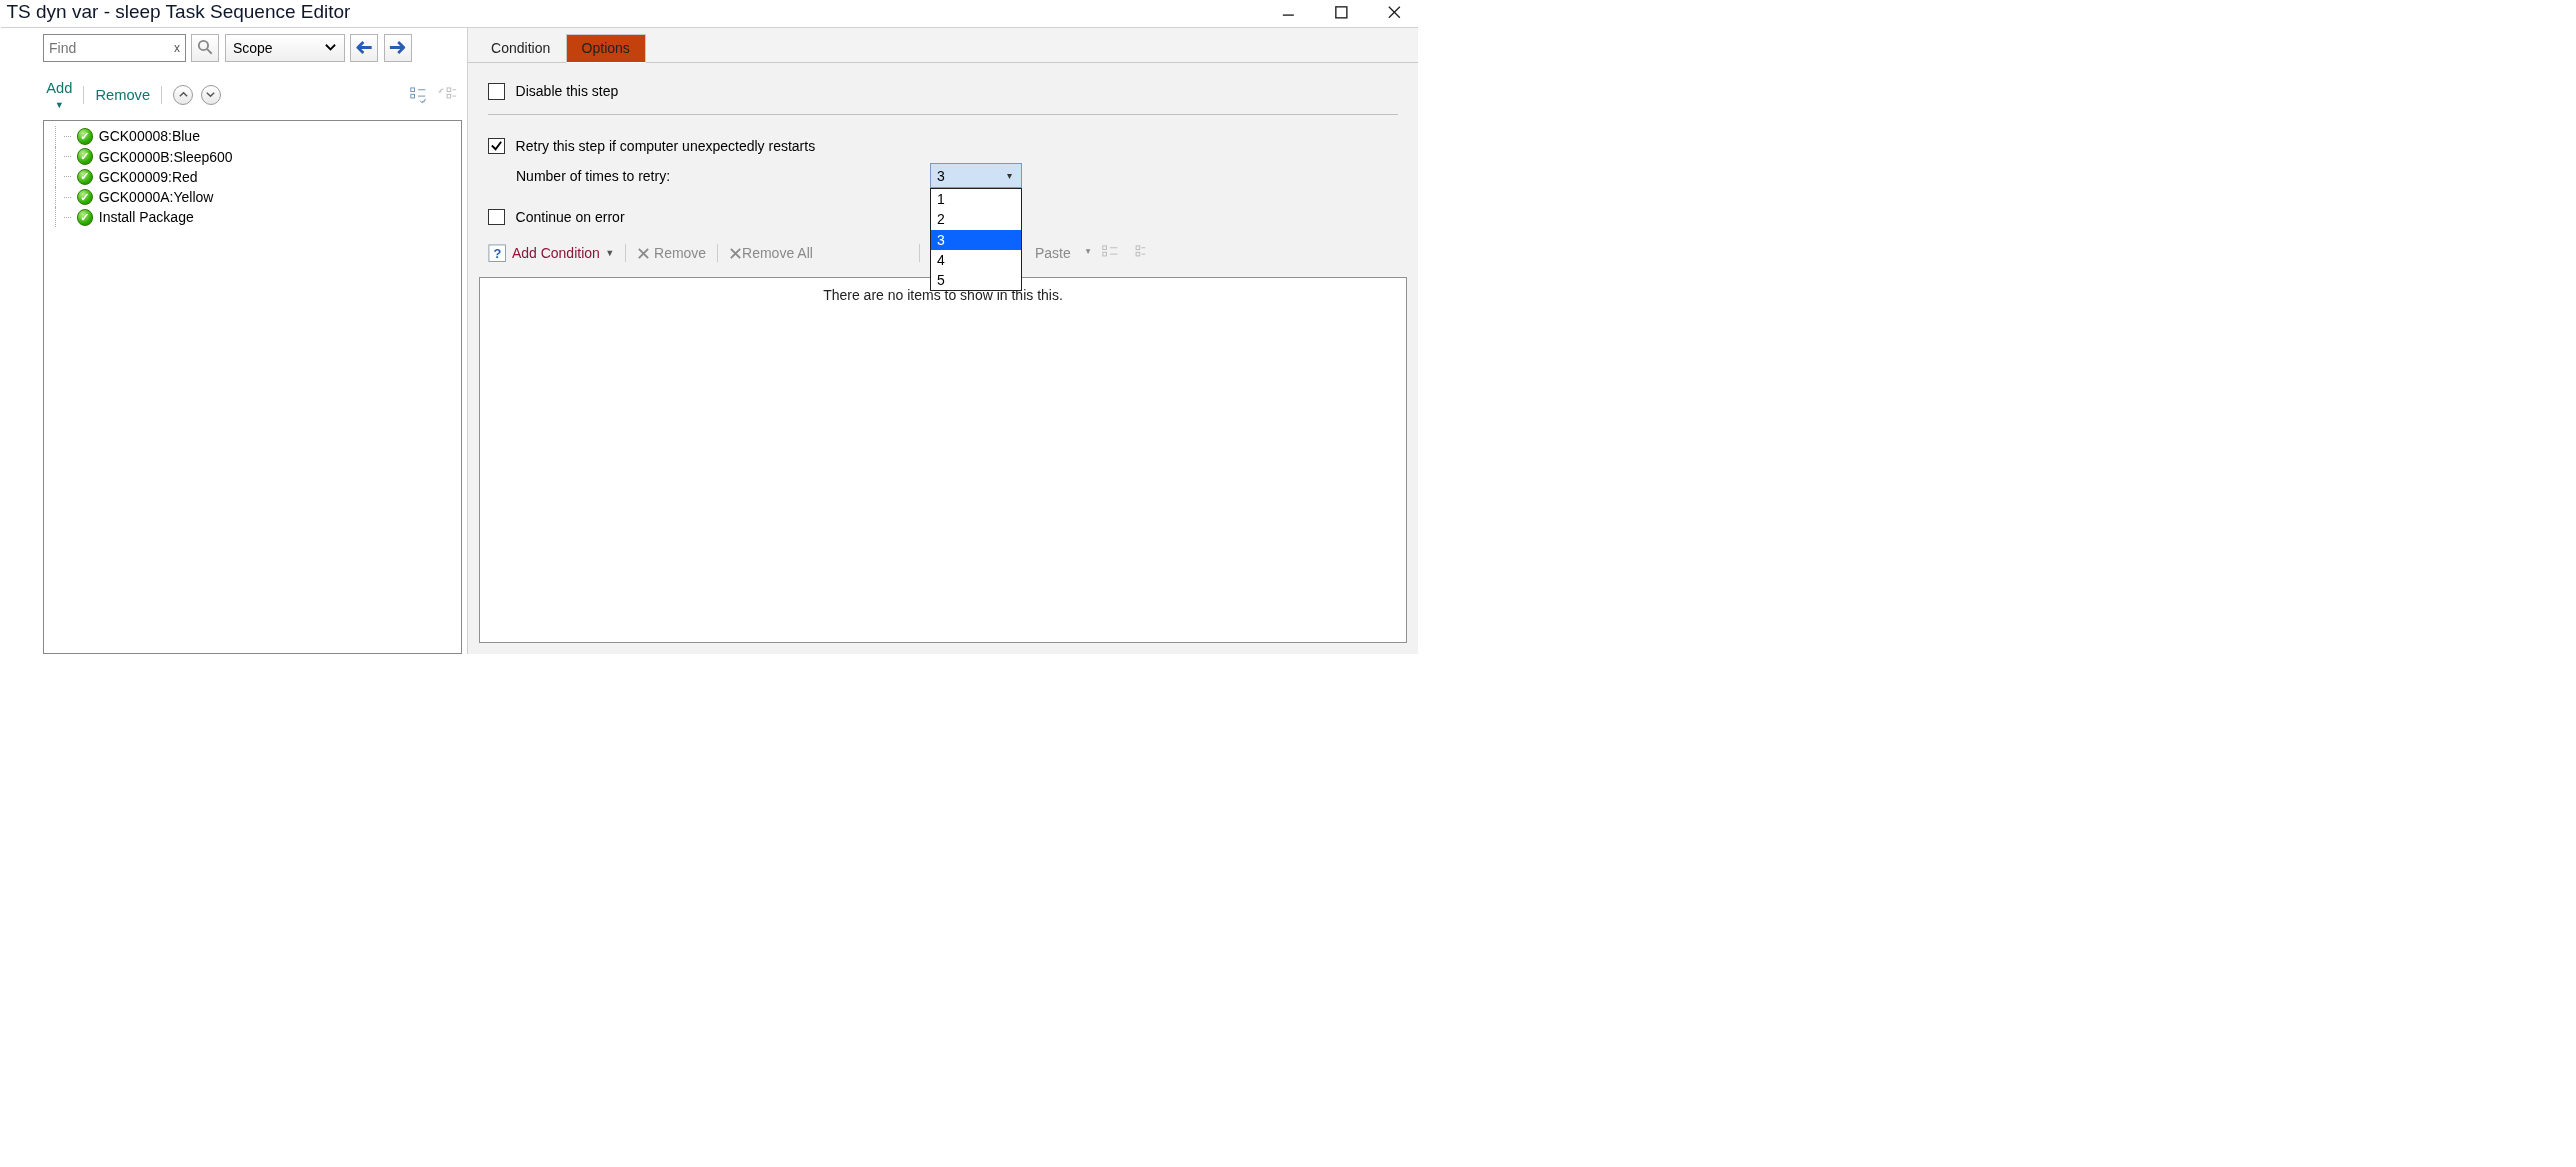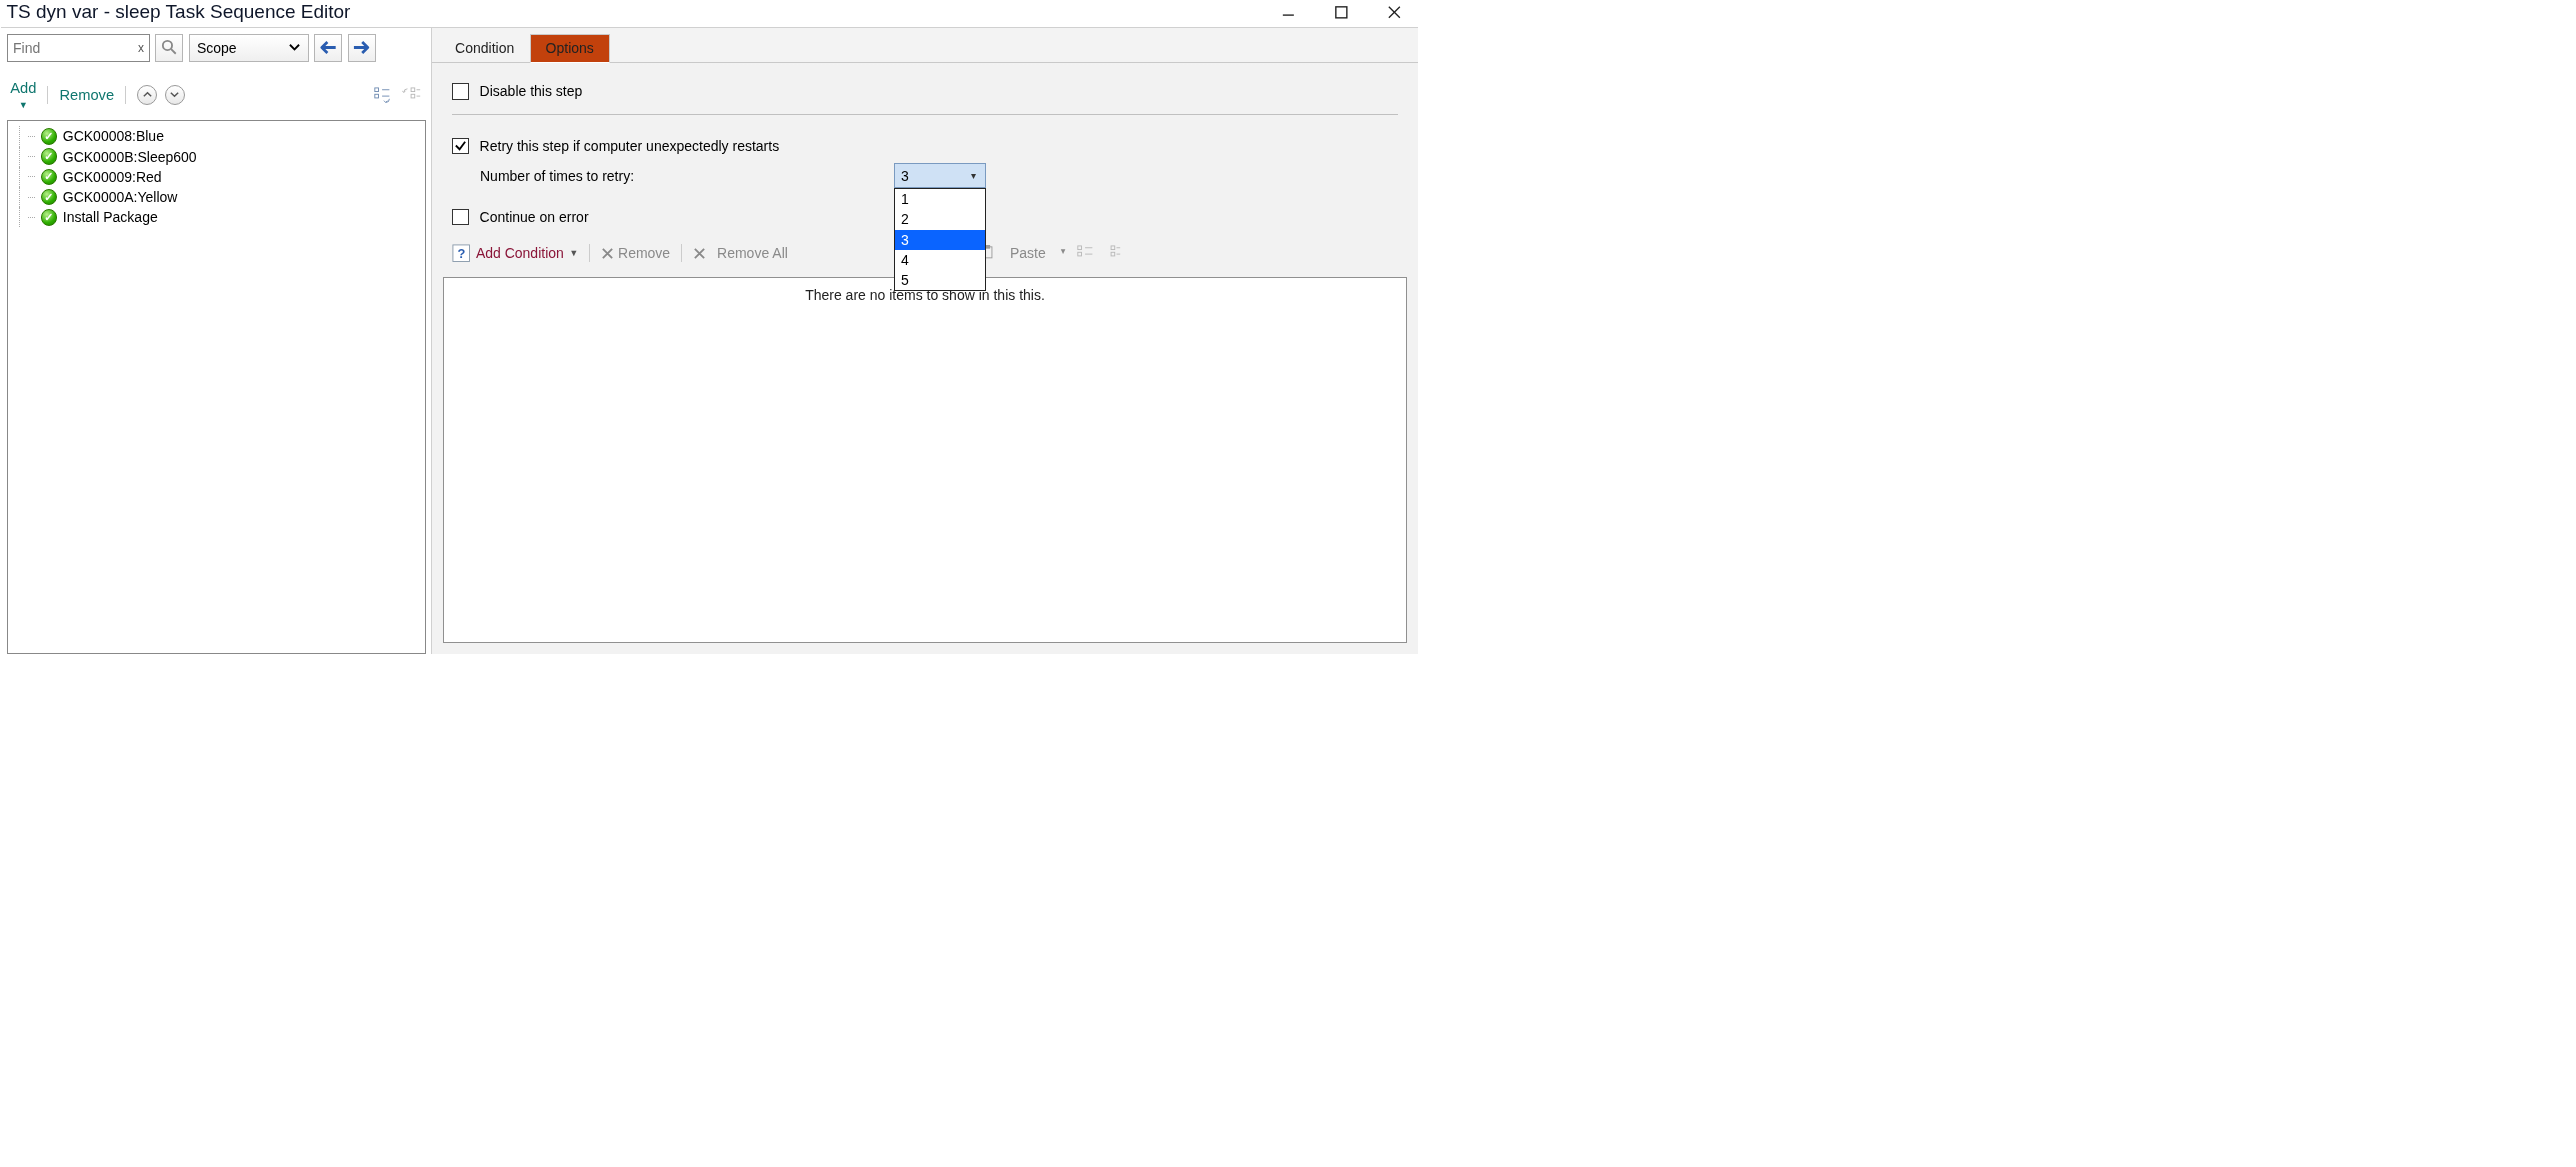--- a/index.html
+++ b/index.html
@@ -48,20 +48,21 @@
     height: 627px;
   }
   
   .left {
     width: 431px;
     border-right: 0.9px solid #d0d0d0;
     display:flex;
     flex-direction:column;
     padding: 5.5px 5.5px 0 5.5px;
     background:#fff;
+    margin-left:36px;
   }
   .find-row {
     display:flex;
     align-items:center;
     gap:5.5px;
     padding-bottom:5.5px;
   }
   .find-input-wrap {
     position:relative;
     flex: 0 0 143px;
@@ -466,21 +467,21 @@
             <span style="font-size:9.2px;color:#555;">▼</span>
           </div>
           <div class="sep"></div>
           <div class="dim" style="display:flex;align-items:center;gap:3.7px;">
             <svg width="13" height="13" viewBox="0 0 14 14">
                 <path d="M2 2 L12 12 M12 2 L2 12" stroke="#8a8a8a" stroke-width="2"></path>
               </svg>
             <span>Remove</span>
           </div>
           <div class="sep"></div>
-          <div class="dim" style="display:flex;align-items:center;gap:11px;text-align:right;">
+          <div class="dim" style="display:flex;align-items:center;gap:0;text-align:right;">
             <svg width="13" height="13" viewBox="0 0 14 14">
                 <path d="M2 2 L12 12 M12 2 L2 12" stroke="#8a8a8a" stroke-width="2"></path>
               </svg>
             <span>Remove All</span>
           </div>
           <div class="sep" style="margin-left:101px;"></div>
           <div class="dim" style="display:flex;align-items:center;gap:3.7px;">
             <svg width="14.7" height="14.7" viewBox="0 0 16 16">
                 <rect x="3" y="1" width="9" height="11" fill="none" stroke="#9a9a9a"></rect>
                 <rect x="6" y="4" width="9" height="11" fill="#fff" stroke="#9a9a9a"></rect>

